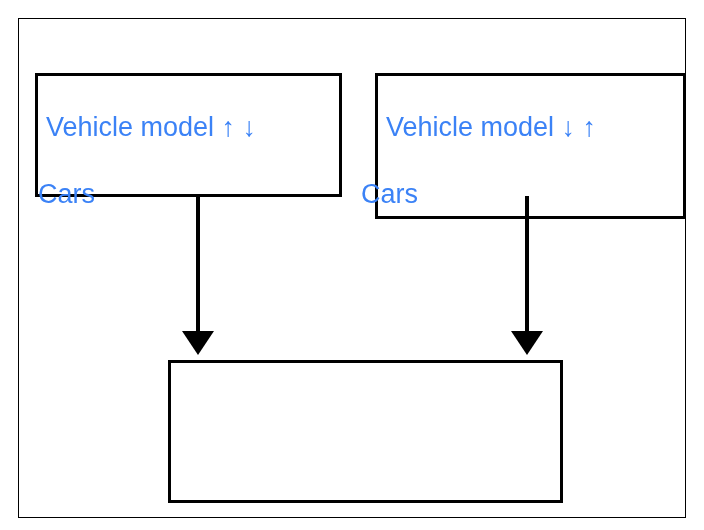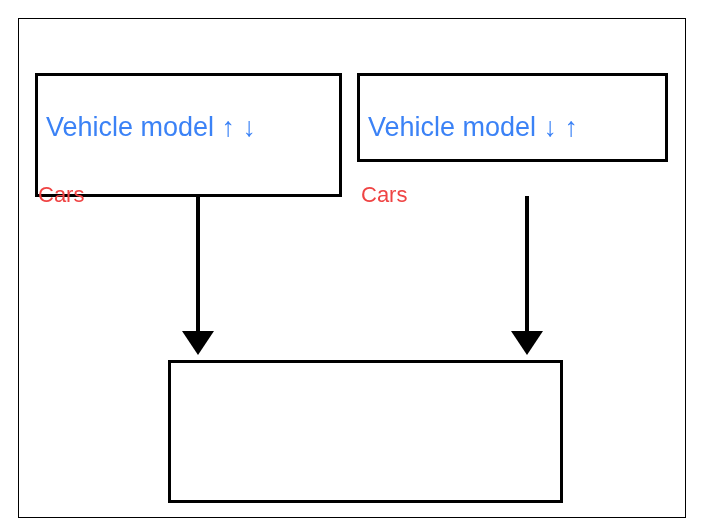--- a/index.html
+++ b/index.html
@@ -36,24 +36,24 @@
     box-sizing: border-box;
     background: transparent;
   }
   #box-cars {
     left: 35px;
     top: 73px;
     width: 307px;
     height: 124px;
   }
   #box-taxi {
-    left: 357px;
+    left: 375px;
     top: 73px;
     width: 311px;
-    height: 89px;
+    height: 146px;
   }
   #box-process {
     left: 168px;
     top: 360px;
     width: 395px;
     height: 143px;
   }
   
   .box-title {
     position: absolute;
@@ -62,23 +62,23 @@
     font-size: 27px;
     line-height: 33px;
     color: #3b82f6;
     white-space: nowrap;
     letter-spacing: 0px;
     margin-top: 24px;
   }
   
   .box-caption {
     position: absolute;
-    font-size: 22px;
+    font-size: 27px;
     line-height: 33px;
-    color: #ef4444;
+    color: #3b82f6;
     white-space: nowrap;
   }
   #caption-cars {
     left: 38px;
     top: 178px;
   }
   #caption-taxi {
     left: 361px;
     top: 178px;
   }

